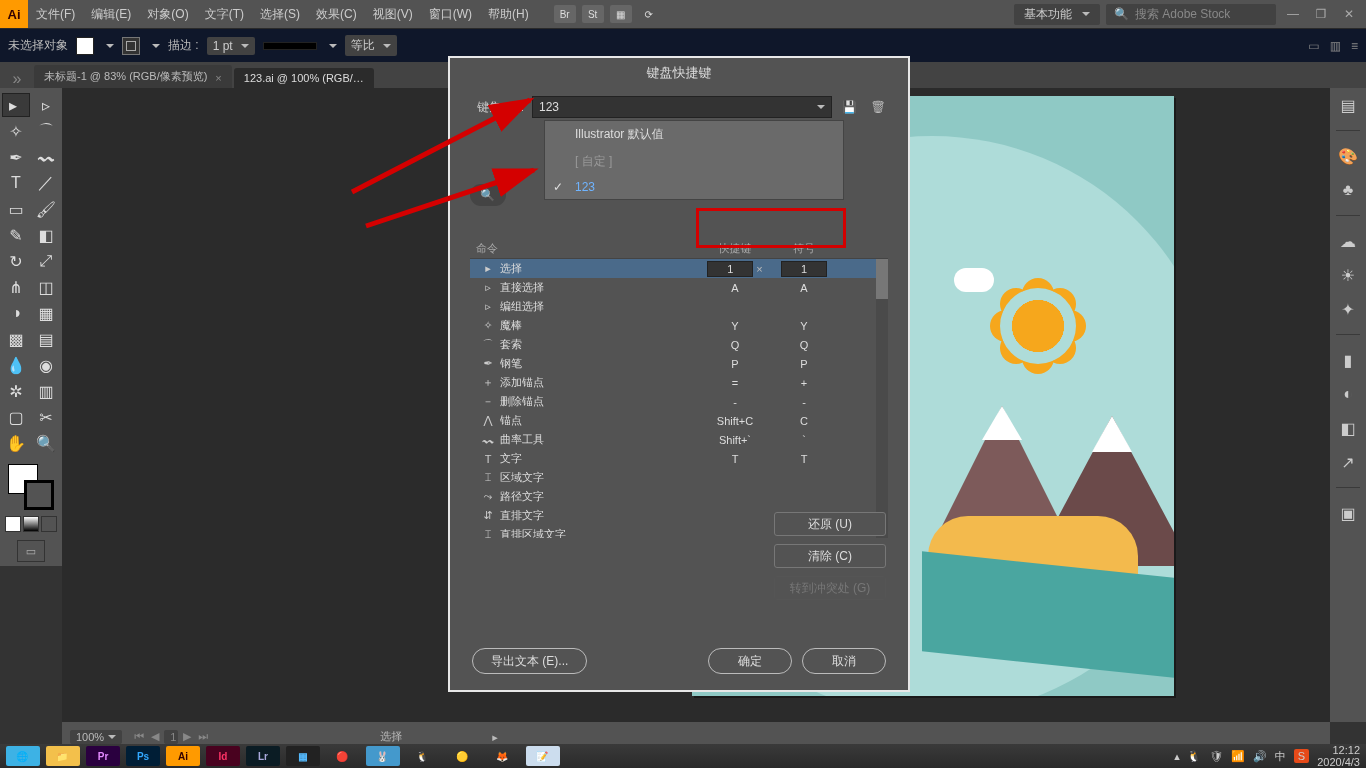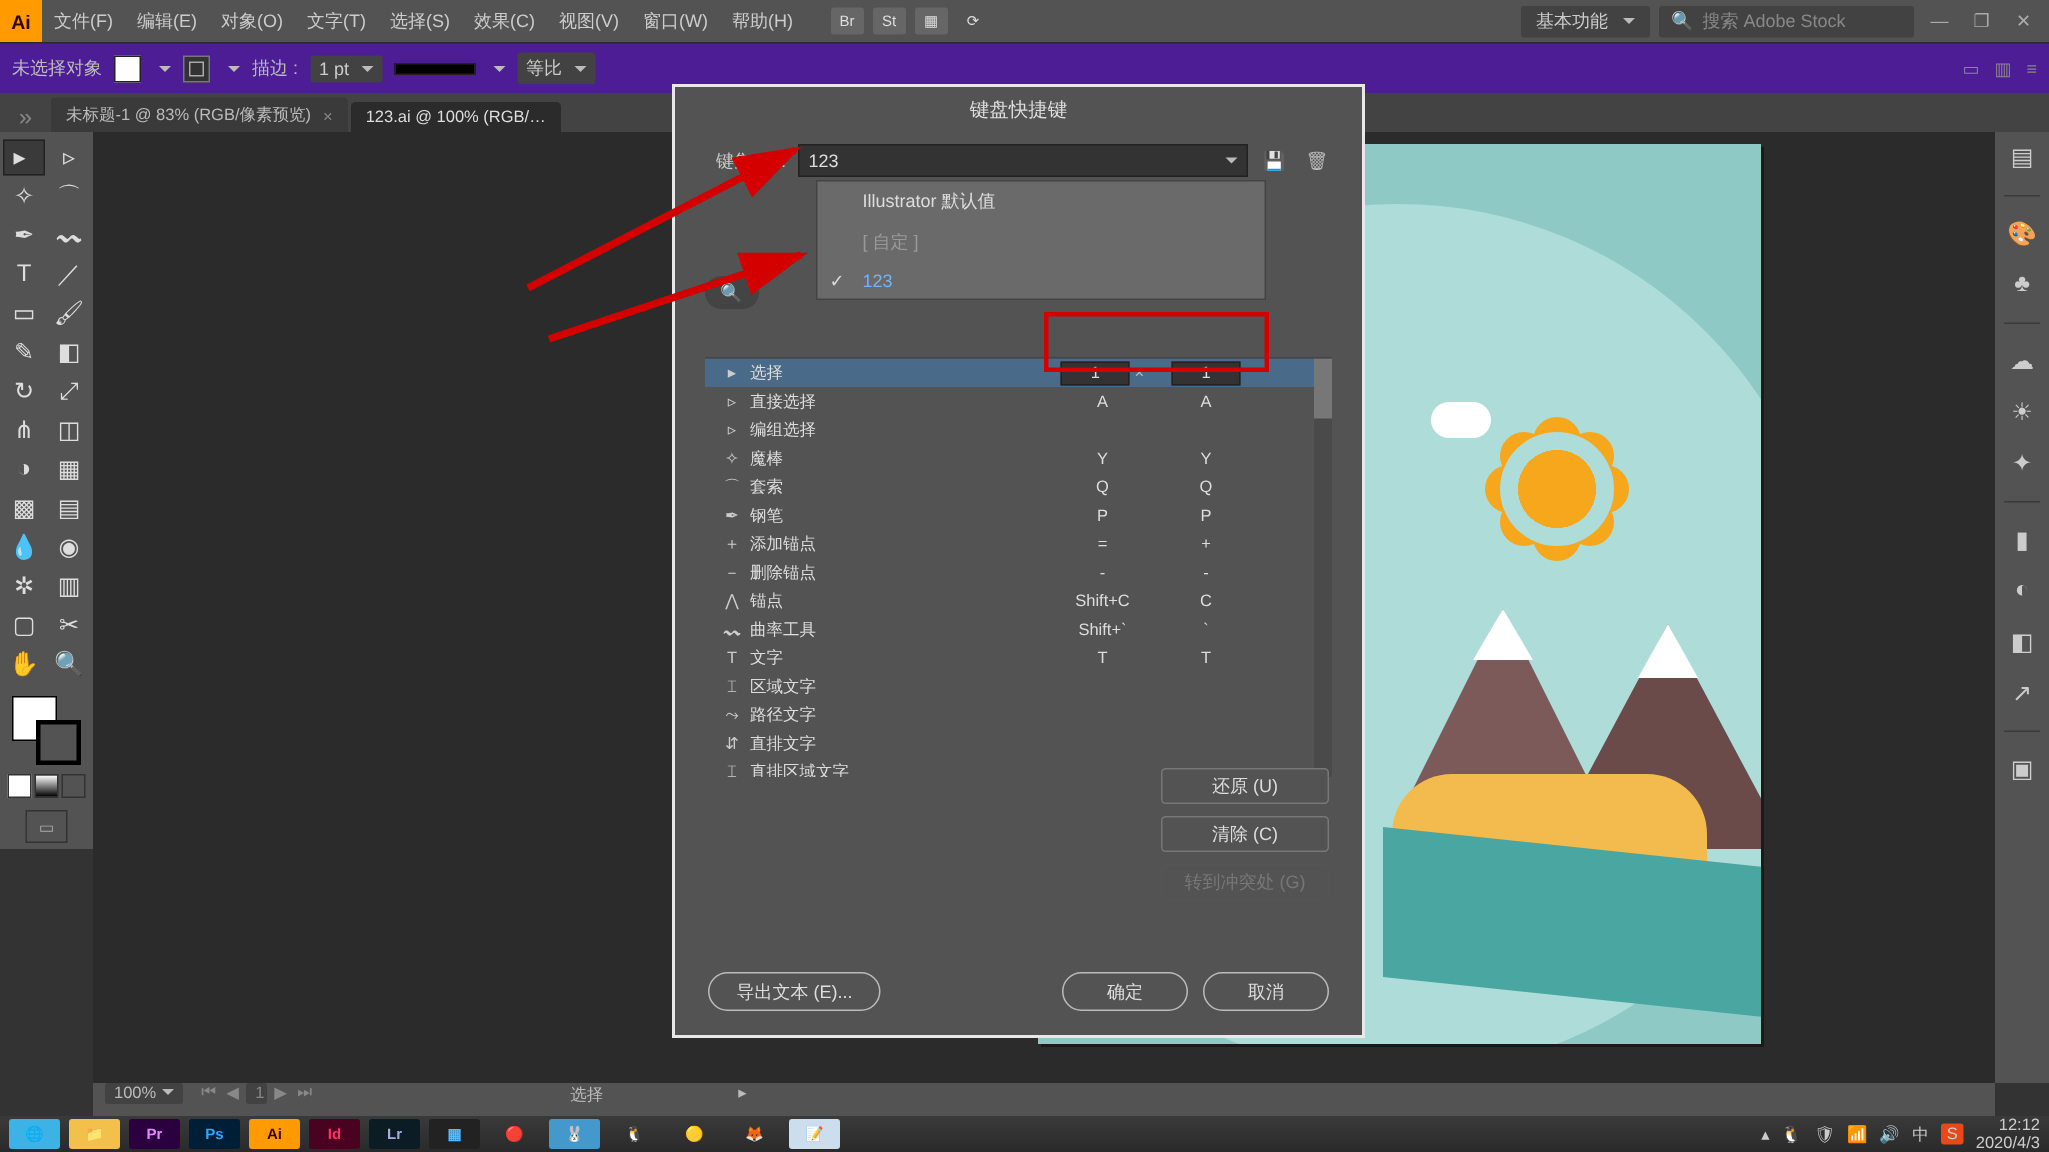--- a/index.html
+++ b/index.html
@@ -10,21 +10,21 @@
 .ai-logo { width:28px; height:28px; background:#ff9a00; color:#330000; font-weight:bold; display:flex; align-items:center; justify-content:center; font-size:13px; }
 .menubar .mi { padding:0 8px; cursor:default; }
 .menubar .gap { width:14px; }
 .menubar .ibtn { width:22px; height:18px; background:#666; margin:0 3px; border-radius:2px; display:flex; align-items:center; justify-content:center; font-size:10px; color:#ddd; }
 .menubar .right { margin-left:auto; display:flex; align-items:center; padding-right:6px; gap:6px; }
 .workspace-dd { background:#424242; padding:2px 10px; border-radius:2px; display:flex; align-items:center; gap:6px; }
 .searchbox { background:#424242; padding:2px 8px; border-radius:2px; width:170px; display:flex; align-items:center; gap:6px; color:#888; }
 .winbtn { width:22px; height:18px; display:flex; align-items:center; justify-content:center; color:#aaa; }
 
 
-.ctrlbar { height:34px; background:#4c1d95; border-top:1px solid #2a2a2a; display:flex; align-items:center; color:#ccc; font-size:12px; padding:0 8px; gap:8px; }
+.ctrlbar { height:34px; background:#0f172a; border-top:1px solid #2a2a2a; display:flex; align-items:center; color:#ccc; font-size:12px; padding:0 8px; gap:8px; }
 .ctrlbar .lbl { color:#bbb; }
 .swatch { width:18px; height:18px; background:#fff; border:1px solid #222; }
 .swatch2 { width:18px; height:18px; background:#333; border:1px solid #777; position:relative; }
 .swatch2::after{content:"";position:absolute;inset:3px;border:1px solid #aaa;}
 .dd { background:#424242; padding:2px 6px; border-radius:2px; display:flex; align-items:center; gap:4px; }
 .stroke-prev{width:54px;height:8px;background:#000;border:1px solid #222;}
 .ctrlbar .rt{margin-left:auto;display:flex;gap:10px;color:#888;}
 
 
 .tabbar { height:26px; background:#434343; display:flex; align-items:flex-end; padding-left:8px; }
@@ -63,21 +63,21 @@
 .colormodes{display:flex;margin-top:6px;}
 .cm{width:16px;height:16px;margin:0 1px;border:1px solid #333;}
 .scr{width:28px;height:22px;margin-top:8px;border:1px solid #333;color:#aaa;display:flex;align-items:center;justify-content:center;font-size:11px;}
 
 
 .rpanel{position:absolute;right:0;top:88px;width:36px;background:#535353;bottom:46px;display:flex;flex-direction:column;align-items:center;padding-top:6px;gap:12px;}
 .rpanel .pi{width:22px;height:22px;color:#ccc;display:flex;align-items:center;justify-content:center;}
 .rpanel .sep{width:24px;height:1px;background:#3a3a3a;margin:2px 0;}
 
 
-.status{position:absolute;left:62px;right:36px;bottom:24px;height:22px;background:#535353;display:flex;align-items:flex-start;color:#bbb;font-size:11px;padding:0 8px;gap:10px;}
+.status{position:absolute;left:62px;right:36px;bottom:24px;height:22px;background:#535353;display:flex;align-items:flex-end;color:#bbb;font-size:11px;padding:0 8px;gap:10px;}
 .status .dd2{background:#424242;padding:1px 6px;border-radius:2px;}
 .status .nav{display:flex;gap:2px;}
 .status .nav span{width:14px;text-align:center;color:#888;}
 
 
 .taskbar{position:absolute;left:0;right:0;bottom:0;height:24px;background:linear-gradient(#3a3a3a,#2a2a2a);display:flex;align-items:center;padding:0 6px;}
 .taskbar .app{width:34px;height:20px;margin-right:6px;display:flex;align-items:center;justify-content:center;border-radius:2px;font-size:10px;font-weight:bold;}
 .tray{margin-left:auto;display:flex;align-items:center;gap:8px;color:#ccc;font-size:11px;}
 .clock{text-align:right;line-height:1.1;}
 
@@ -323,20 +323,25 @@
       <div class="ddo-item">Illustrator 默认值</div>
       <div class="ddo-item" style="color:#999">[ 自定 ]</div>
       <div class="ddo-item sel-opt"><span class="ddo-check">✓</span><span>123</span></div>
     </div>
 
     <div class="toolrow">
       <div class="srch">🔍</div>
     </div>
 
     <div class="tbl">
+      <div class="thdr">
+        <div class="c-cmd">命令</div>
+        <div class="c-k">快捷键</div>
+        <div class="c-s">符号</div>
+      </div>
       <div class="tbody" id="tbody">
         <div class="sbar">
             <div class="sthumb"></div>
           </div>
       <div class="tr hl">
             <div class="ic">▸</div>
             <div class="nm">选择</div>
             <div class="k"><input class="inp" value="1" style=""><span style="color: rgb(187, 187, 187);"> ×</span></div>
             <div class="s"><input class="inp" value="1" style=""></div>
           </div>

